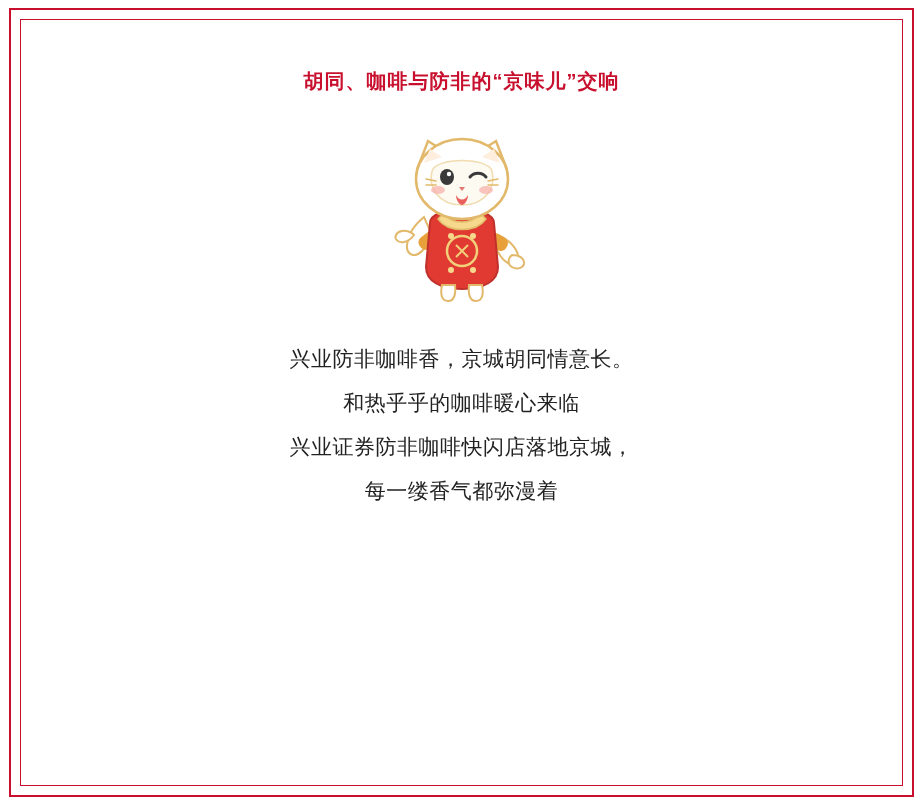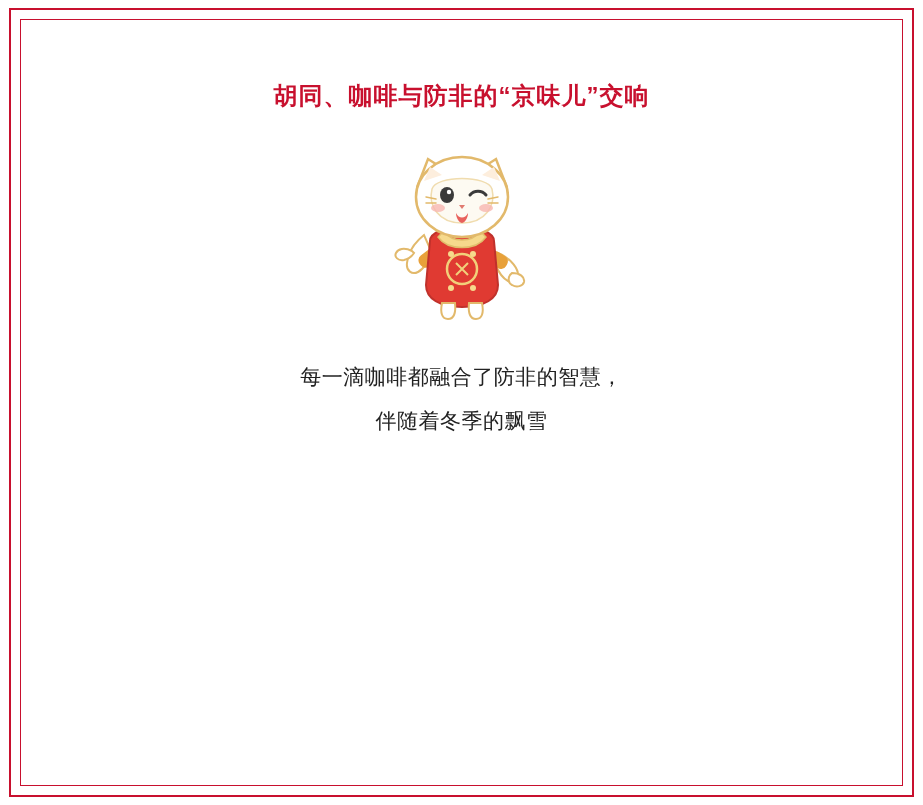--- a/index.html
+++ b/index.html
@@ -48,22 +48,22 @@
     top: 30px;
     right: 30px;
     bottom: 30px;
     box-sizing: border-box;
     display: flex;
     flex-direction: column;
     align-items: center;
   }
 
   .title {
-    margin-top: 52px;
-    font-size: 24px;
+    margin-top: 39px;
+    font-size: 20px;
     font-weight: bold;
     color: #c8102e;
     letter-spacing: 1px;
     line-height: 1.2;
     text-align: left;
   }
 
   .mascot-wrap {
     margin-top: 22px;
     width: 220px;
@@ -152,18 +152,20 @@
 
         <path d="M74 64 L84 66 M74 70 L84 70" stroke="#e2b96b" stroke-width="1.5" stroke-linecap="round"></path>
         <path d="M146 64 L136 66 M146 70 L136 70" stroke="#e2b96b" stroke-width="1.5" stroke-linecap="round"></path>
 
         <path d="M72 48 L78 34 L90 42 Z" fill="#fdeedd"></path>
         <path d="M148 48 L142 34 L130 42 Z" fill="#fdeedd"></path>
       </svg>
     </div>
 
     <div class="poem">
-      <span class="poem-line">每一滴咖啡都融合了防非的智慧，</span>
-      <span class="poem-line">伴随着冬季的飘雪</span>
+      <span class="poem-line">兴业防非咖啡香，京城胡同情意长。</span>
+      <span class="poem-line">和热乎乎的咖啡暖心来临</span>
+      <span class="poem-line">兴业证券防非咖啡快闪店落地京城，</span>
+      <span class="poem-line">每一缕香气都弥漫着</span>
     </div>
 
   </div>
 </div>
 
 </body></html>

